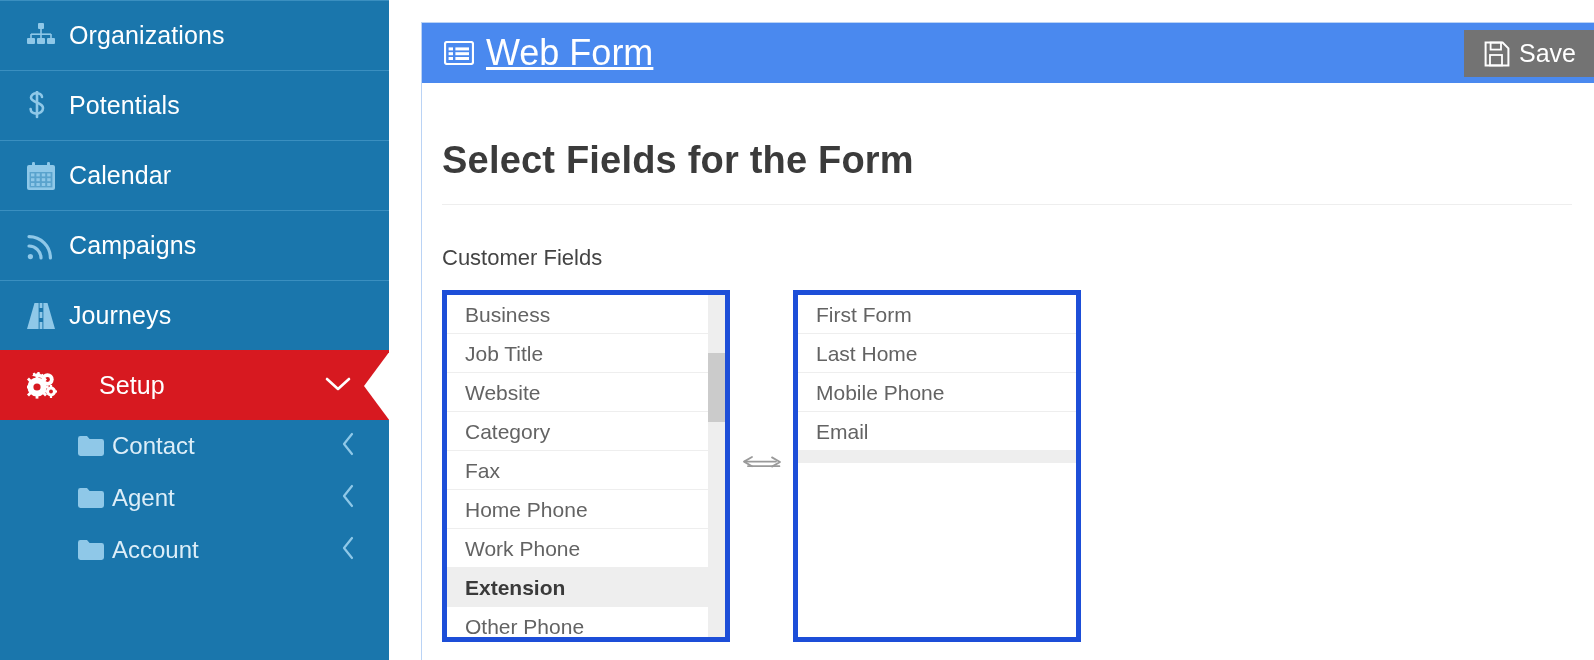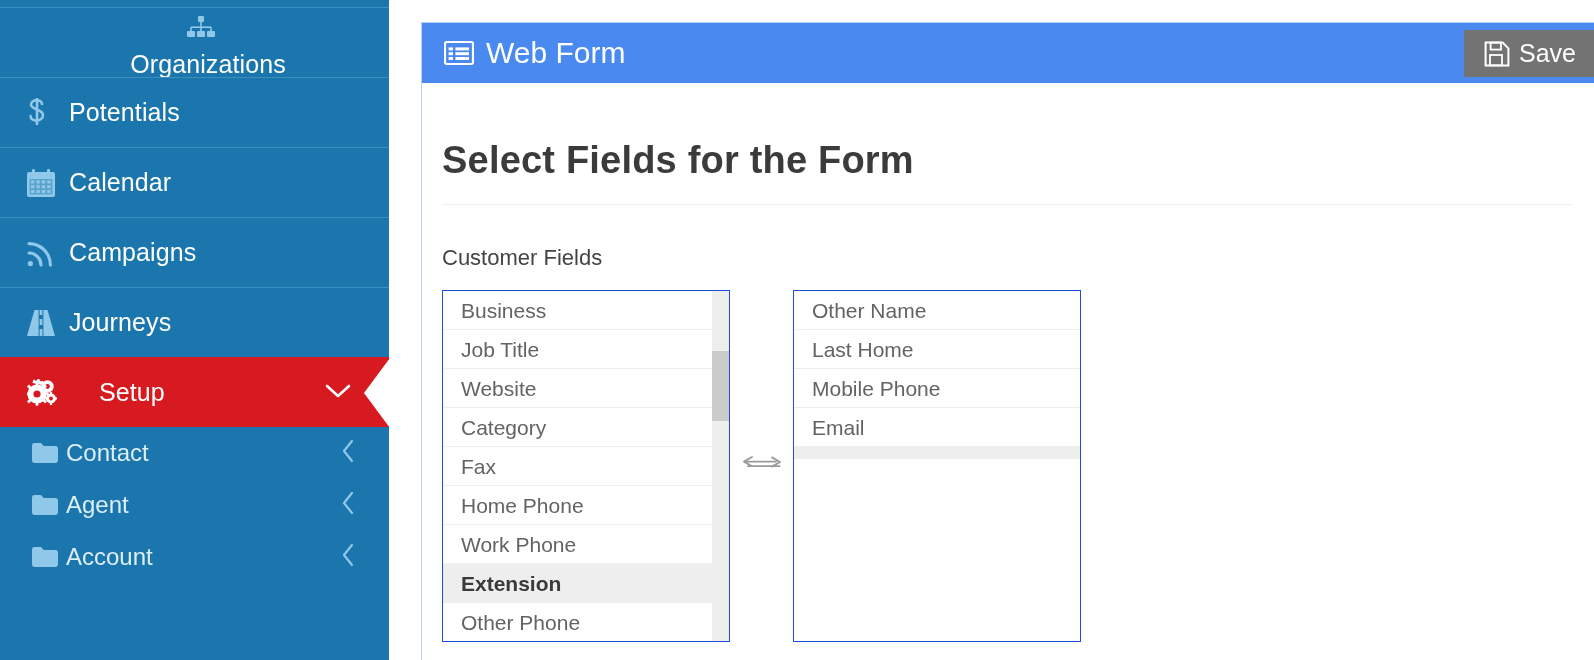--- a/index.html
+++ b/index.html
@@ -72,21 +72,21 @@
     height: 70px;
     background: #ffffff;
     clip-path: polygon(100% 0, 100% 100%, 0 50%);
   }
 
   .subnav-item {
     position: relative;
     height: 52px;
     display: flex;
     align-items: center;
-    padding-left: 32px;
+    padding-left: 78px;
     cursor: pointer;
   }
   .subnav-item .sub-icon {
     width: 34px;
     flex: 0 0 34px;
     display: flex;
     align-items: center;
     color: #8fc8e8;
   }
   .subnav-item .sub-label {
@@ -119,24 +119,25 @@
     align-items: center;
     padding-left: 22px;
   }
   #panel-header .hdr-icon {
     display: flex;
     align-items: center;
     color: #ffffff;
     margin-right: 12px;
   }
   #panel-header .hdr-title {
-    font-size: 30px;
+    font-size: 36px;
     color: #ffffff;
     font-weight: 400;
     white-space: nowrap;
+    text-decoration: underline;
   }
   #save-button {
     position: absolute;
     right: 0; top: 7px;
     height: 47px;
     background: #737373;
     border: none;
     color: #ffffff;
     font-size: 25px;
     font-family: Liberation Sans, sans-serif;
@@ -177,21 +178,21 @@
   }
 
   
   #dual-list {
     display: flex;
     align-items: flex-start;
     margin-top: 19px;
   }
   .listbox {
     position: relative;
-    border: 1px solid #1d4ed8;
+    border: 5px solid #1d4ed8;
     background: #ffffff;
     height: 352px;
     overflow: hidden;
   }
   #available-box { width: 288px; }
   #selected-box  { width: 288px; }
 
   .listbox .scrollarea {
     position: absolute;
     left: 0; top: 0;
@@ -246,21 +247,21 @@
     cursor: pointer;
   }
 </style>
 </head>
 <body>
 
 <div id="root">
 
   <nav id="sidebar">
 
-    <div class="nav-item" style="margin-top:7px;flex-direction:column;">
+    <div class="nav-item" style="">
       <span class="nav-icon">
         <svg width="28" height="26" viewBox="0 0 28 26" fill="currentColor">
           <rect x="11" y="0" width="6" height="6" rx="1"></rect>
           <path d="M14 6 v5 H4 v4 H2 v-6 h10 v-3 z" opacity="0"></path>
           <rect x="13.2" y="6" width="1.6" height="5"></rect>
           <rect x="4" y="10.4" width="20" height="1.6"></rect>
           <rect x="3.2" y="11" width="1.6" height="4"></rect>
           <rect x="13.2" y="11" width="1.6" height="4"></rect>
           <rect x="23.2" y="11" width="1.6" height="4"></rect>
           <rect x="0" y="15" width="8" height="6" rx="1"></rect>
@@ -473,21 +474,21 @@
               <path d="M12 7 L4 11.6 L12 16.2"></path>
               <path d="M4.6 11.6 H36"></path>
               <path d="M32 7.4 L40 12 L32 16.6"></path>
               <path d="M8 16.2 H39.4"></path>
             </svg>
           </span>
         </div>
 
         <div id="selected-box" class="listbox">
           <div class="scrollarea" id="selected-rows">
-              <div class="list-row">Other Name</div>
+              <div class="list-row">First Form</div>
               <div class="list-row">Last Home</div>
               <div class="list-row">Mobile Phone</div>
               <div class="list-row">Email</div>
               <div class="list-row placeholder" style="height: 12px;"></div>
             </div>
         </div>
 
       </div>
 
     </div>

